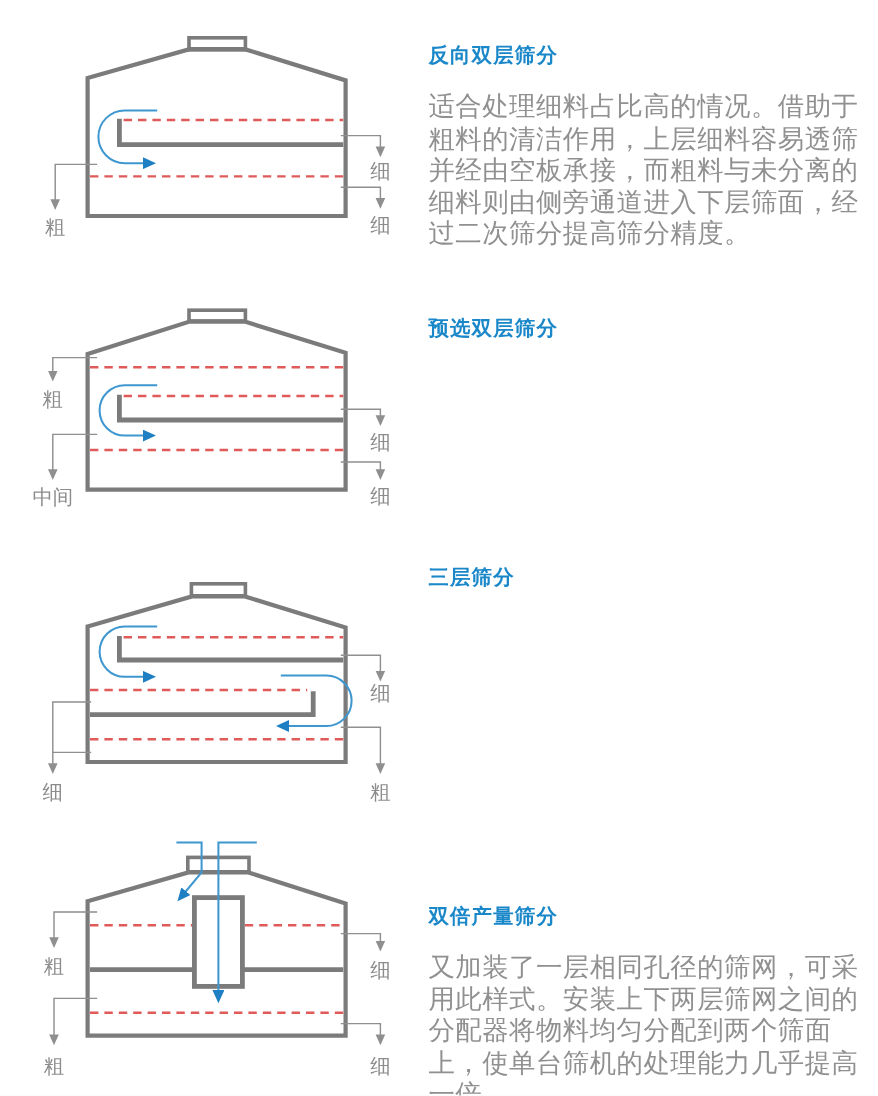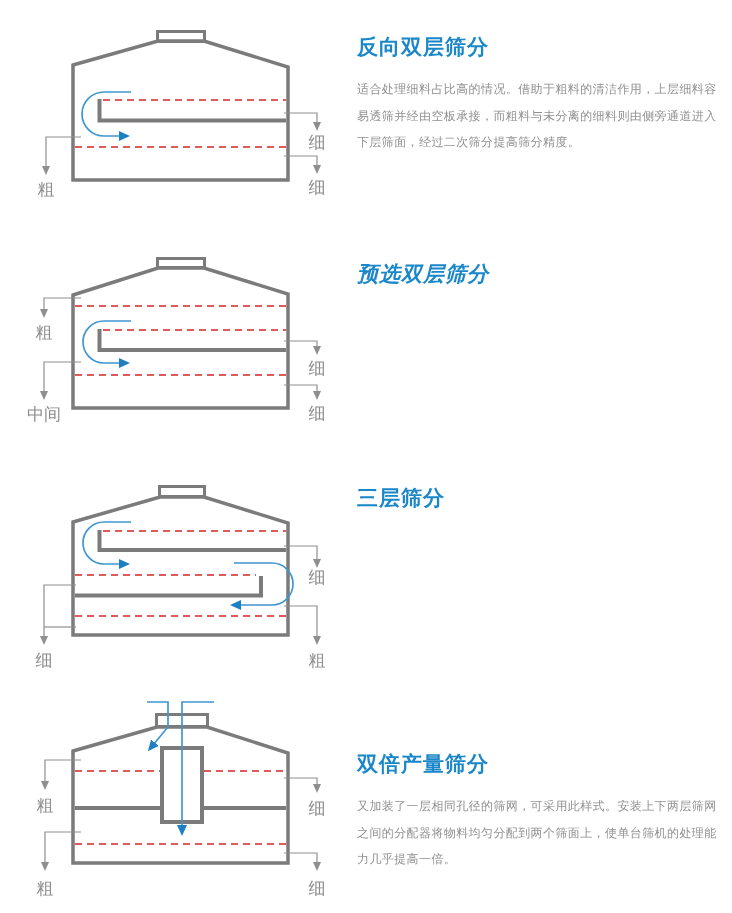--- a/index.html
+++ b/index.html
@@ -15,22 +15,22 @@
   .machine{fill:none;stroke:var(--structure-gray);stroke-width:3.5;stroke-linejoin:miter;}
   .inlet{fill:#ffffff;stroke:var(--structure-gray);stroke-width:3;}
   .plate{fill:none;stroke:var(--structure-gray);stroke-width:4;stroke-linejoin:miter;}
   .screen{fill:none;stroke:var(--screen-red);stroke-width:2;stroke-dasharray:7 5;}
   .outline{fill:none;stroke:var(--line-gray);stroke-width:1.2;}
   .flow{fill:none;stroke:var(--flow-blue);stroke-width:1.7;}
   .lbl{fill:var(--label-gray);font-size:17px;font-family:"Liberation Sans",sans-serif;}
   .distributor{fill:#ffffff;stroke:var(--structure-gray);stroke-width:4;}
   
   .text-block{position:absolute;left:357px;width:366px;}
-  .text-block h2{margin:0;font-size:21px;line-height:23px;font-weight:700;color:var(--title-blue);letter-spacing:1px;}
-  .text-block p{margin:18px 0 0 0;font-size:12px;line-height:26.5px;color:var(--body-text);letter-spacing:0.4px;}
+  .text-block h2{margin:0;font-size:17px;line-height:23px;font-weight:700;color:var(--title-blue);letter-spacing:1px;}
+  .text-block p{margin:18px 0 0 0;font-size:22px;line-height:26.5px;color:var(--body-text);letter-spacing:0.4px;}
 </style>
 </head>
 <body>
 
 <div class="page">
 
   <svg class="diagram-layer" width="732" height="913" viewBox="0 0 732 913">
     <defs>
       <marker id="arrow-gray" viewBox="0 0 10 10" refX="2" refY="5" markerWidth="10" markerHeight="10" markerUnits="userSpaceOnUse" orient="auto">
         <path d="M0,1 L9,5 L0,9 Z" fill="#8f8f8f"></path>
@@ -112,25 +112,25 @@
       <path class="outline" d="M284,853 H317 V864" marker-end="url(#arrow-gray)"></path>
       <text class="lbl" x="317" y="894" text-anchor="middle">细</text>
     </g>
   </svg>
 
   <div class="text-block" style="top:35px;">
     <h2>反向双层筛分</h2>
     <p>适合处理细料占比高的情况。借助于粗料的清洁作用，上层细料容易透筛并经由空板承接，而粗料与未分离的细料则由侧旁通道进入下层筛面，经过二次筛分提高筛分精度。</p>
   </div>
 
-  <div class="text-block" style="top:262px;font-style:italic;">
+  <div class="text-block" style="top:262px;">
     <h2>预选双层筛分</h2>
   </div>
 
-  <div class="text-block" style="top:486px;">
+  <div class="text-block" style="top:470px;">
     <h2>三层筛分</h2>
   </div>
 
   <div class="text-block" style="top:752px;">
     <h2>双倍产量筛分</h2>
     <p>又加装了一层相同孔径的筛网，可采用此样式。安装上下两层筛网之间的分配器将物料均匀分配到两个筛面上，使单台筛机的处理能力几乎提高一倍。</p>
   </div>
 
 </div>
 

